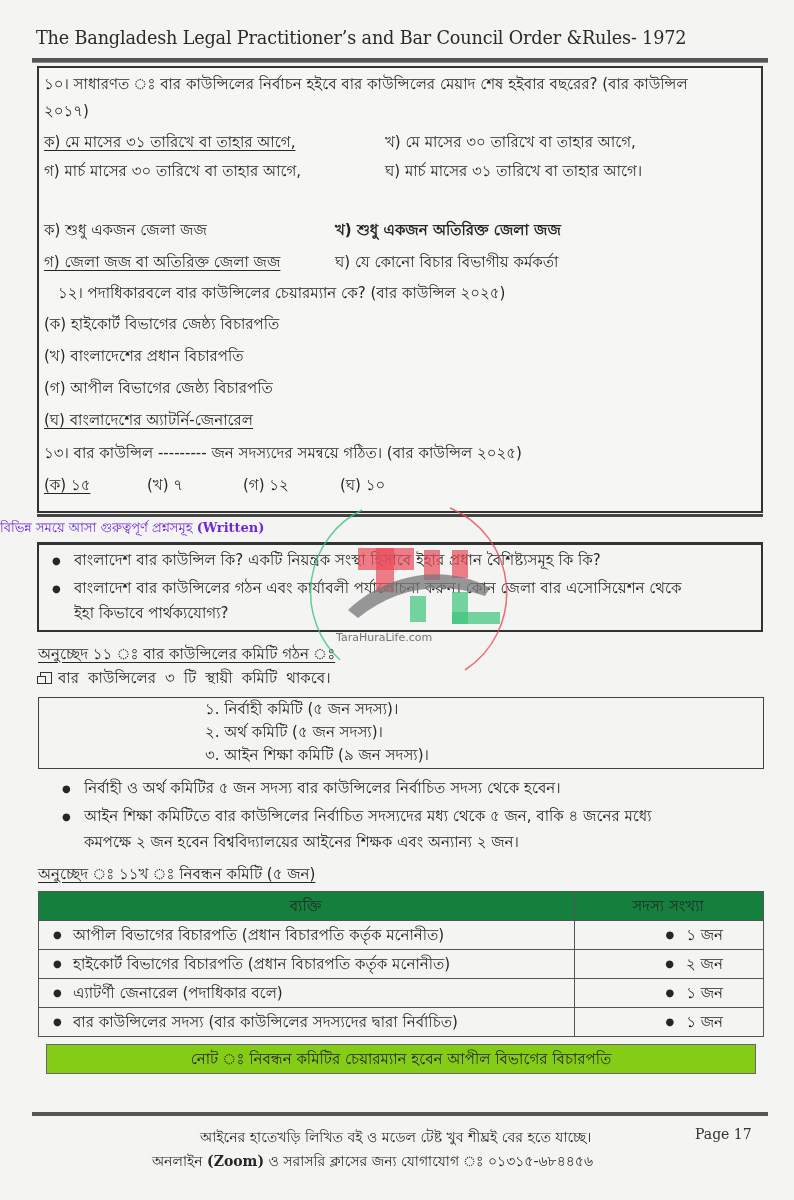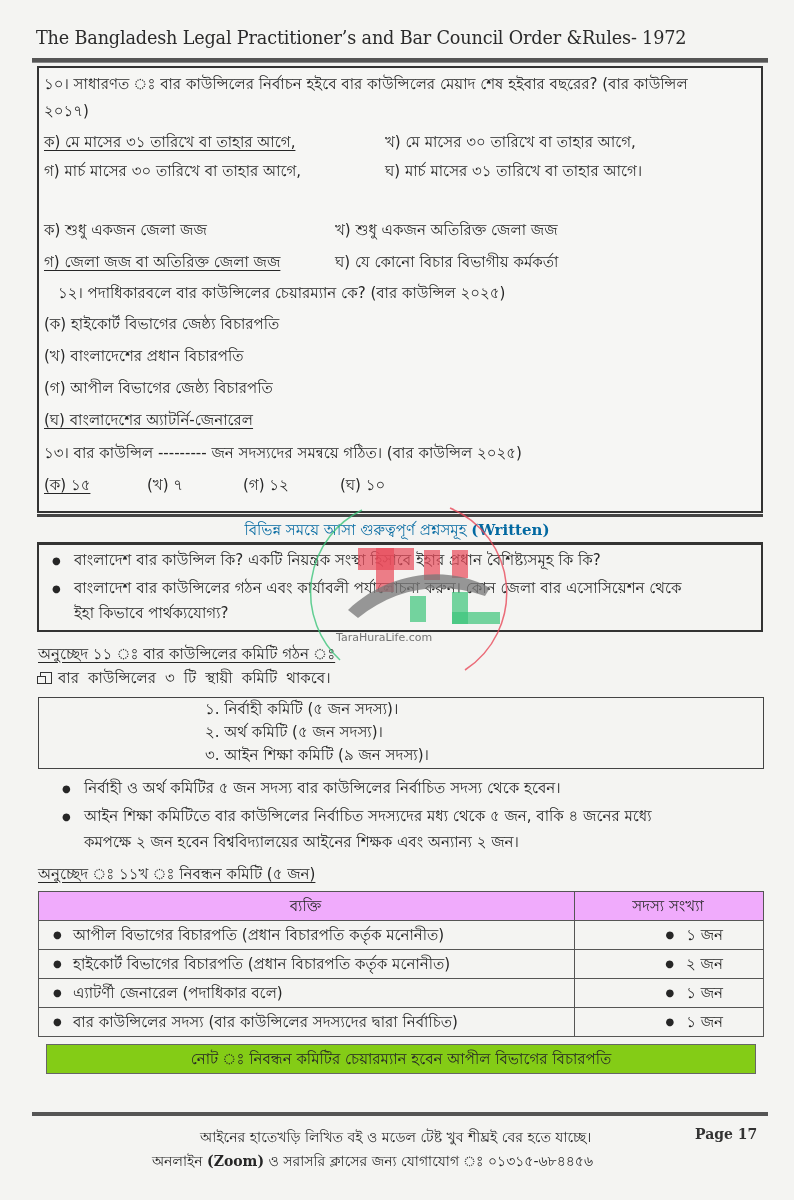--- a/index.html
+++ b/index.html
@@ -30,22 +30,22 @@
       position: absolute; left: 37px; top: 66px; width: 726px; height: 447px;
       border: 2px solid #333;
       background: #f6f6f4;
     }
     .line {
       position: absolute; font-size: 15px; line-height: 20px; white-space: nowrap; color: #262626;
     }
     .u { text-decoration: underline; text-underline-offset: 3px; }
 
     .written-heading {
-      position: absolute; left: 0; width: 794px; top: 518px; text-align: center;
-      font-size: 15px; color: #0369a1;
+      position: absolute; left: 0; width: 794px; top: 518px; text-align: left;
+      font-size: 13px; color: #6d28d9;
     }
     .written-heading b { font-family: "DejaVu Serif", serif; font-weight: bold; }
     .written-rule-top {
       position: absolute; left: 37px; top: 514px; width: 726px; height: 3px; background: #444;
     }
     .written-box {
       position: absolute; left: 37px; top: 542px; width: 726px; height: 90px;
       border: 2px solid #333; border-top-width: 3px;
     }
     .bullet::before {
@@ -55,41 +55,41 @@
     .committee-box {
       position: absolute; left: 38px; top: 697px; width: 726px; height: 72px;
       border: 1px solid #444;
     }
 
     .reg-table {
       position: absolute; left: 38px; top: 891px; width: 726px;
       border-collapse: collapse; font-size: 15px; color: #262626;
     }
     .reg-table th, .reg-table td { border: 1px solid #555; height: 29px; padding: 0 10px; font-weight: normal; }
-    .reg-table th { background: #f0abfc; text-align: center; padding-left: 8px; }
+    .reg-table th { background: #15803d; text-align: center; padding-left: 8px; }
     .reg-table td.person { padding-left: 34px; position: relative; margin-top: 16px; }
     .reg-table td.person::before { content: "\25CF"; font-size: 10px; position: absolute; left: 14px; top: 8px; }
     .reg-table td.count { text-align: right; padding-right: 40px; position: relative; }
     .reg-table td.count .dot { font-size: 10px; margin-right: 12px; vertical-align: 2px; }
 
     .note-box {
       position: absolute; left: 46px; top: 1044px; width: 710px; height: 30px;
       background: #84cc16; border: 1px solid #666;
       text-align: center; font-size: 15px; line-height: 28px; color: #262626;
     }
 
     .footer-rule {
       position: absolute; left: 32px; top: 1112px; width: 736px; height: 4px; background: #555;
     }
     .footer-line1 { position: absolute; left: 200px; top: 1126px; font-size: 14px; color: #262626; white-space: nowrap; }
     .footer-line2 { position: absolute; left: 152px; top: 1150px; font-size: 14px; color: #262626; white-space: nowrap; }
     .footer-line2 b { font-family: "DejaVu Serif", serif; }
     .page-no {
       position: absolute; left: 695px; top: 1126px; font-family: "DejaVu Serif", serif;
-      font-size: 14px; font-weight: bold; color: #333;
+      font-size: 14px; font-weight: normal; color: #333;
     }
 
     
     .watermark {
       position: absolute; left: 300px; top: 500px; width: 210px; height: 175px; pointer-events: none;
     }
     .wm-url {
       position: absolute; left: 336px; top: 631px; font-family: "DejaVu Sans", sans-serif;
       font-size: 11px; color: #666; opacity: 0.9;
     }
@@ -105,21 +105,21 @@
   <div class="mcq-box"></div>
 
   <div class="line" style="left:44px; top:74px;">১০। সাধারণত ঃ বার কাউন্সিলের নির্বাচন হইবে বার কাউন্সিলের মেয়াদ শেষ হইবার বছরের? (বার কাউন্সিল</div>
   <div class="line" style="left:44px; top:101px;">২০১৭)</div>
   <div class="line u" style="left:44px; top:132px;">ক) মে মাসের ৩১ তারিখে বা তাহার আগে,</div>
   <div class="line" style="left:385px; top:132px;">খ) মে মাসের ৩০ তারিখে বা তাহার আগে,</div>
   <div class="line" style="left:44px; top:161px;">গ) মার্চ মাসের ৩০ তারিখে বা তাহার আগে,</div>
   <div class="line" style="left:385px; top:161px;">ঘ) মার্চ মাসের ৩১ তারিখে বা তাহার আগে।</div>
 
   <div class="line" style="left:44px; top:220px;">ক) শুধু একজন জেলা জজ</div>
-  <div class="line" style="left:335px; top:220px;">খ) শুধু একজন অতিরিক্ত জেলা জজ</div>
+  <div class="line" style="left:335px; top:220px;font-weight:bold;">খ) শুধু একজন অতিরিক্ত জেলা জজ</div>
   <div class="line u" style="left:44px; top:252px;">গ) জেলা জজ বা অতিরিক্ত জেলা জজ</div>
   <div class="line" style="left:335px; top:252px;">ঘ) যে কোনো বিচার বিভাগীয় কর্মকর্তা</div>
 
   <div class="line" style="left:44px; top:283px;margin-left:14px;">১২। পদাধিকারবলে বার কাউন্সিলের চেয়ারম্যান কে? (বার কাউন্সিল ২০২৫)</div>
   <div class="line" style="left:44px; top:314px;">(ক) হাইকোর্ট বিভাগের জেষ্ঠ্য বিচারপতি</div>
   <div class="line" style="left:44px; top:346px;">(খ) বাংলাদেশের প্রধান বিচারপতি</div>
   <div class="line" style="left:44px; top:378px;">(গ) আপীল বিভাগের জেষ্ঠ্য বিচারপতি</div>
   <div class="line u" style="left:44px; top:410px;">(ঘ) বাংলাদেশের অ্যাটর্নি-জেনারেল</div>
 
   <div class="line" style="left:44px; top:443px;">১৩। বার কাউন্সিল --------- জন সদস্যদের সমন্বয়ে গঠিত। (বার কাউন্সিল ২০২৫)</div>

